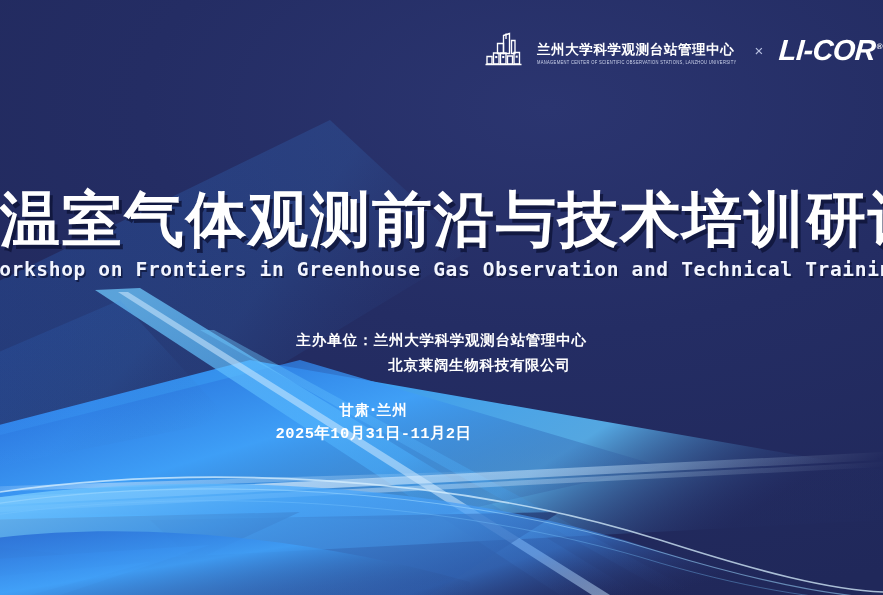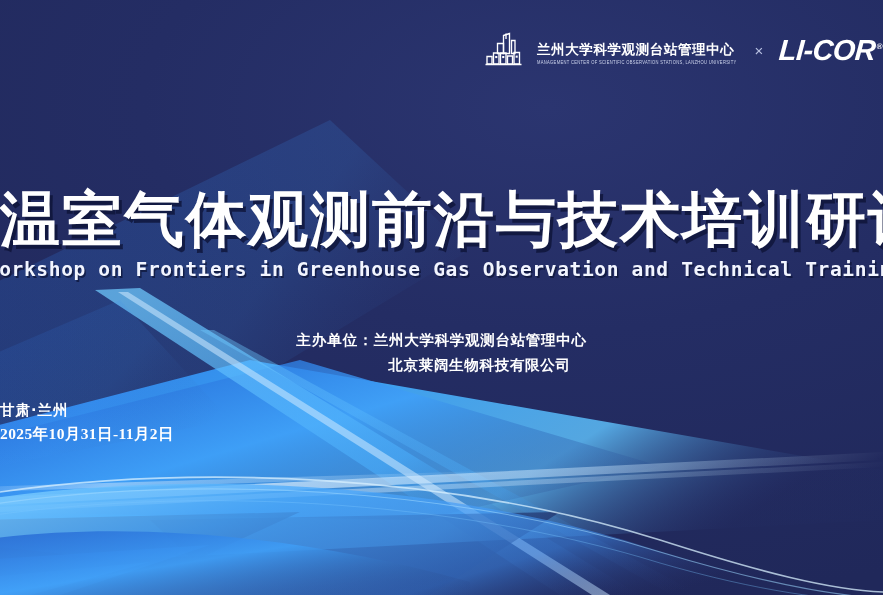--- a/index.html
+++ b/index.html
@@ -85,30 +85,31 @@
   .org-line {
     font-size:14.5px; font-weight:700; color:#ffffff;
     letter-spacing:0.7px; line-height:25px; white-space:nowrap;
     font-family:"DejaVu Sans","Liberation Sans",sans-serif;
   }
   .org-line .org-label { letter-spacing:1px; }
   .org-line.indent { padding-left:76px; }
 
   .venue {
     position:absolute; top:398px; left:0; width:747px;
+    text-align:center;
   }
   .venue-place {
     font-size:14.5px; font-weight:700; color:#ffffff;
     letter-spacing:1px; line-height:24px; white-space:nowrap;
     font-family:"DejaVu Sans","Liberation Sans",sans-serif;
   }
   .venue-date {
     font-size:15.5px; font-weight:700; color:#ffffff;
     letter-spacing:0.4px; line-height:24px; white-space:nowrap;
-    font-family:Liberation Serif, serif;
+    font-family:Liberation Mono, monospace;
   }
 </style>
 </head>
 <body>
 
 <div id="poster">
 
   <div class="bg-art">
     <svg width="883" height="595" viewBox="0 0 883 595" xmlns="http://www.w3.org/2000/svg">
       <defs>

